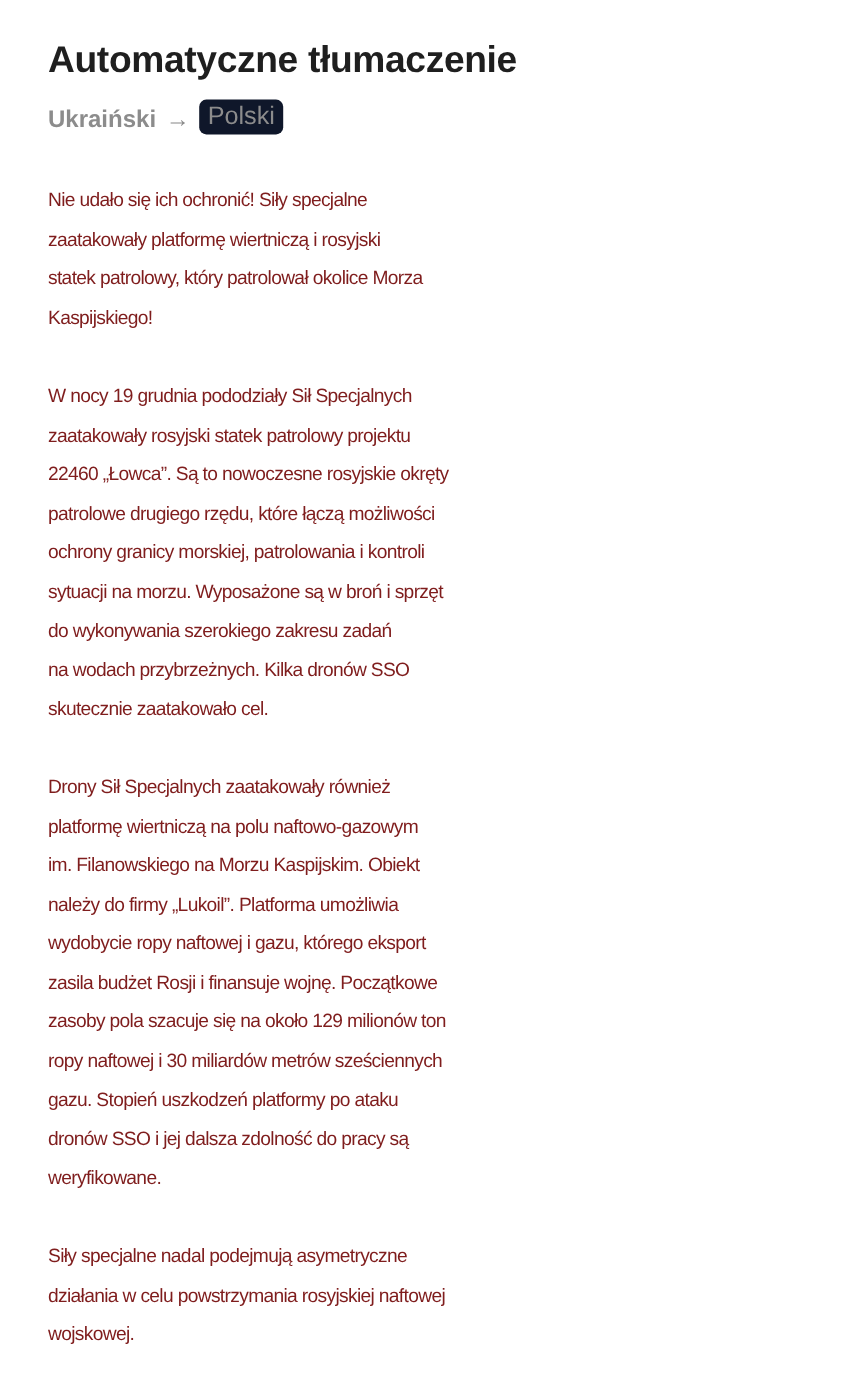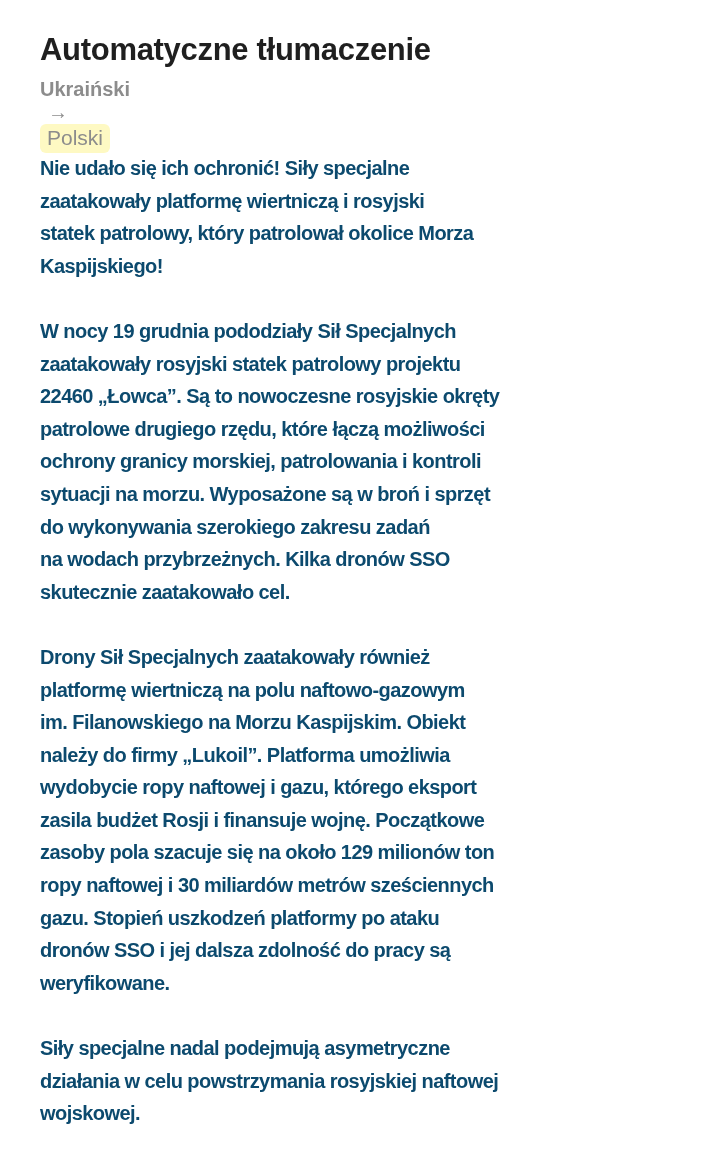--- a/index.html
+++ b/index.html
@@ -28,53 +28,52 @@
     .title {
       font-size: 31px;
       font-weight: bold;
       color: #1f1f1f;
       letter-spacing: -0.3px;
       line-height: 48px;
       margin: 0;
     }
     .lang-row {
       display: flex;
-      align-items: flex-start;
+      align-items: flex-end;
       margin-top: 4px;
       height: 34px;
-      flex-direction: column;
     }
     .lang-from {
       font-size: 20px;
       font-weight: bold;
       color: #8c8c8c;
     }
     .lang-arrow {
       font-size: 20px;
       color: #8c8c8c;
       margin: 0 8px 0 8px;
     }
     .lang-to {
       font-size: 21px;
       color: #8c8c8c;
-      background: #fef9c3;
+      background: #0f172a;
       border-radius: 6px;
       padding: 2px 7px 3px 7px;
       cursor: pointer;
     }
     .content {
       position: absolute;
       left: 40px;
       top: 152px;
       width: 670px;
     }
     .para {
-      font-size: 20px;
-      font-weight: bold;
-      color: #0c4a6e;
+      font-size: 16px;
+      font-weight: normal;
+      color: #7f1d1d;
       line-height: 32.6px;
       margin: 0 0 32.6px 0;
       letter-spacing: -0.55px;
       white-space: pre-line;
       font-stretch: condensed;
     }
   </style>
 </head>
 <body>
 

